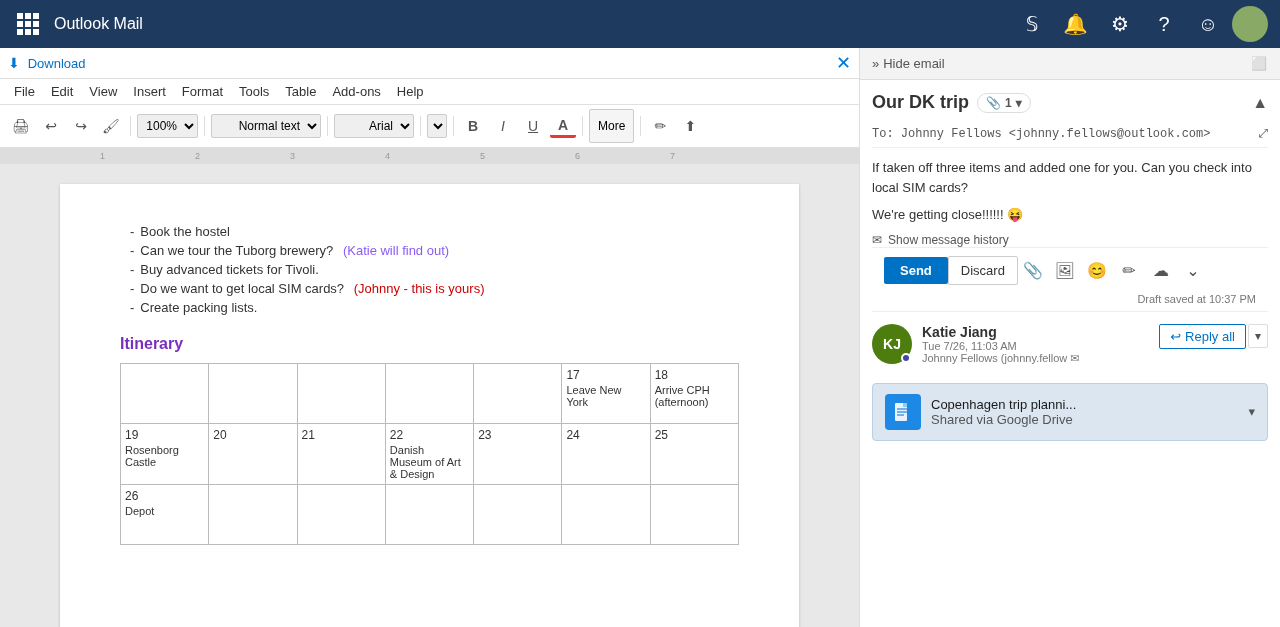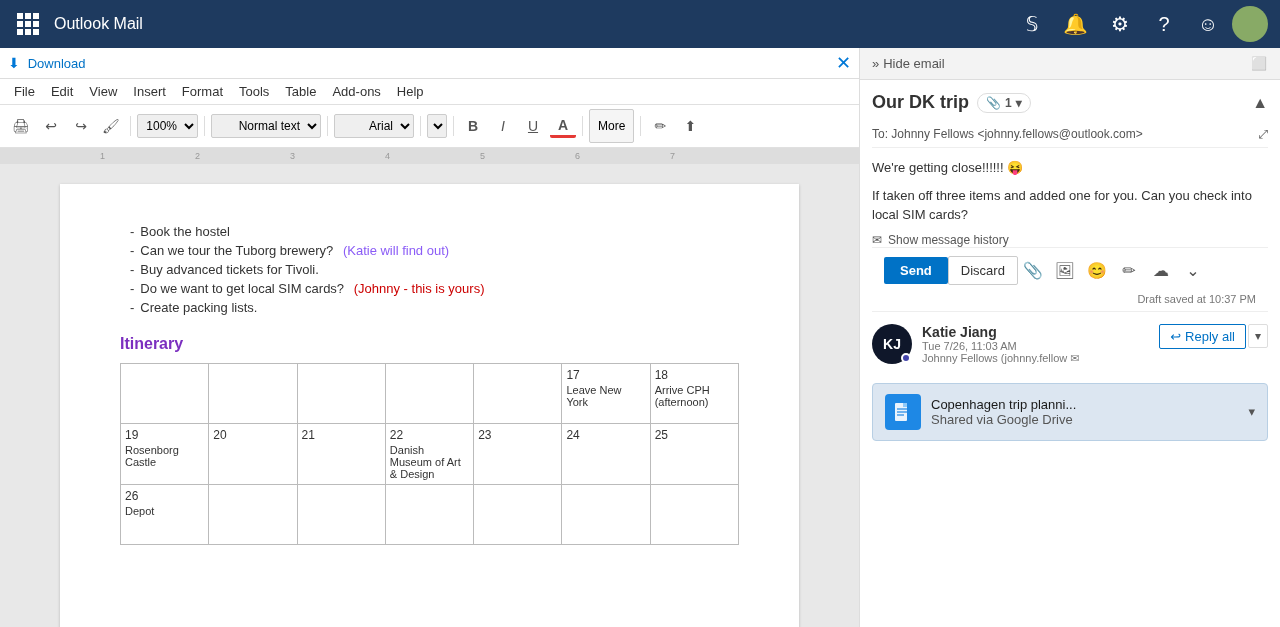--- a/index.html
+++ b/index.html
@@ -66,36 +66,36 @@
 
     .email-panel-header { display: flex; align-items: center; background: #f3f3f3; border-bottom: 1px solid #ddd; padding: 8px 12px; font-size: 13px; color: #555; cursor: pointer; }
     .email-panel-header .hide-email-label { flex: 1; }
     .maximize-icon { cursor: pointer; color: #555; }
 
     .email-thread { flex: 1; overflow-y: auto; padding: 12px; }
     .email-subject { font-size: 18px; font-weight: 600; color: #333; margin-bottom: 8px; display: flex; align-items: center; gap: 8px; }
     .attach-badge { font-size: 12px; color: #555; display: flex; align-items: center; gap: 4px; border: 1px solid #ddd; border-radius: 12px; padding: 2px 8px; }
     .collapse-icon { cursor: pointer; color: #555; font-size: 16px; }
 
-    .email-to-line { font-size: 12px; color: #555; padding: 6px 0; border-bottom: 1px solid #eee; margin-bottom: 10px; display: flex; justify-content: space-between; align-items: center; }
+    .email-to-line { font-size: 12px; color: #555; padding: 6px 0; border-bottom: 1px solid #eee; margin-bottom: 10px; display: flex; justify-content: space-between; align-items: center; font-family: Liberation Mono, monospace; }
     .email-expand-btn { cursor: pointer; color: #555; }
 
     .email-body { font-size: 13px; color: #333; line-height: 1.5; }
     .email-body p { margin-bottom: 8px; }
 
     .show-history { display: flex; align-items: center; gap: 6px; color: #555; font-size: 12px; cursor: pointer; margin-top: 8px; }
 
     .compose-toolbar { padding: 8px 12px; border-top: 1px solid #eee; display: flex; align-items: center; }
     .send-btn { background: #0072c6; color: white; border: none; border-radius: 2px; padding: 6px 16px; font-size: 13px; cursor: pointer; font-weight: 600; }
     .discard-btn { background: white; color: #333; border: 1px solid #ccc; border-radius: 2px; padding: 6px 12px; font-size: 13px; cursor: pointer; }
     .compose-icon-btn { width: 30px; height: 28px; display: flex; align-items: center; justify-content: center; cursor: pointer; color: #555; font-size: 16px; border: none; background: transparent; }
     .compose-icons-row { display: flex; align-items: center; gap: 2px; }
 
     .email-sender-block { display: flex; align-items: flex-start; gap: 10px; padding: 12px 0 8px; border-top: 1px solid #eee; }
-    .sender-avatar { width: 40px; height: 40px; border-radius: 50%; background: #0f172a; display: flex; align-items: center; justify-content: center; color: white; font-size: 14px; font-weight: bold; flex-shrink: 0; position: relative; }
+    .sender-avatar { width: 40px; height: 40px; border-radius: 50%; background: #4d7c0f; display: flex; align-items: center; justify-content: center; color: white; font-size: 14px; font-weight: bold; flex-shrink: 0; position: relative; }
     .online-dot { width: 10px; height: 10px; background: #44a; border-radius: 50%; position: absolute; bottom: 1px; right: 1px; border: 2px solid white; }
     .sender-info { flex: 1; }
     .sender-name { font-weight: 600; font-size: 14px; color: #333; }
     .sender-date { font-size: 11px; color: #777; }
     .sender-to { font-size: 11px; color: #777; }
     .reply-btn { display: flex; align-items: center; gap: 4px; border: 1px solid #0072c6; color: #0072c6; background: white; border-radius: 2px; padding: 4px 10px; font-size: 13px; cursor: pointer; }
     .reply-all-dropdown { border: 1px solid #ddd; background: white; border-radius: 2px; padding: 4px 6px; cursor: pointer; color: #555; font-size: 12px; display: flex; align-items: center; }
 
     .attachment-card { background: #dce6f1; border: 1px solid #b8cfe4; border-radius: 4px; padding: 10px 12px; display: flex; align-items: center; gap: 10px; margin-top: 10px; cursor: pointer; }
     .att-icon { width: 36px; height: 36px; background: #1e88e5; border-radius: 4px; display: flex; align-items: center; justify-content: center; color: white; font-size: 18px; }
@@ -308,22 +308,22 @@
         <span style="flex:1;"></span>
         <span class="collapse-icon">▲</span>
       </div>
 
       <div class="email-to-line">
         <span>To:  Johnny Fellows &lt;johnny.fellows@outlook.com&gt;</span>
         <span class="email-expand-btn">⤢</span>
       </div>
 
       <div class="email-body">
+        <p>If taken off three items and added one for you.  Can you check into local SIM cards?</p>
         <p>We're getting close!!!!!! 😝</p>
-        <p>If taken off three items and added one for you.  Can you check into local SIM cards?</p>
       </div>
 
       <div class="show-history">
         <span>✉</span>
         <span>Show message history</span>
       </div>
 
       <div class="compose-toolbar">
         <button class="send-btn">Send</button>
         <button class="discard-btn">Discard</button>

